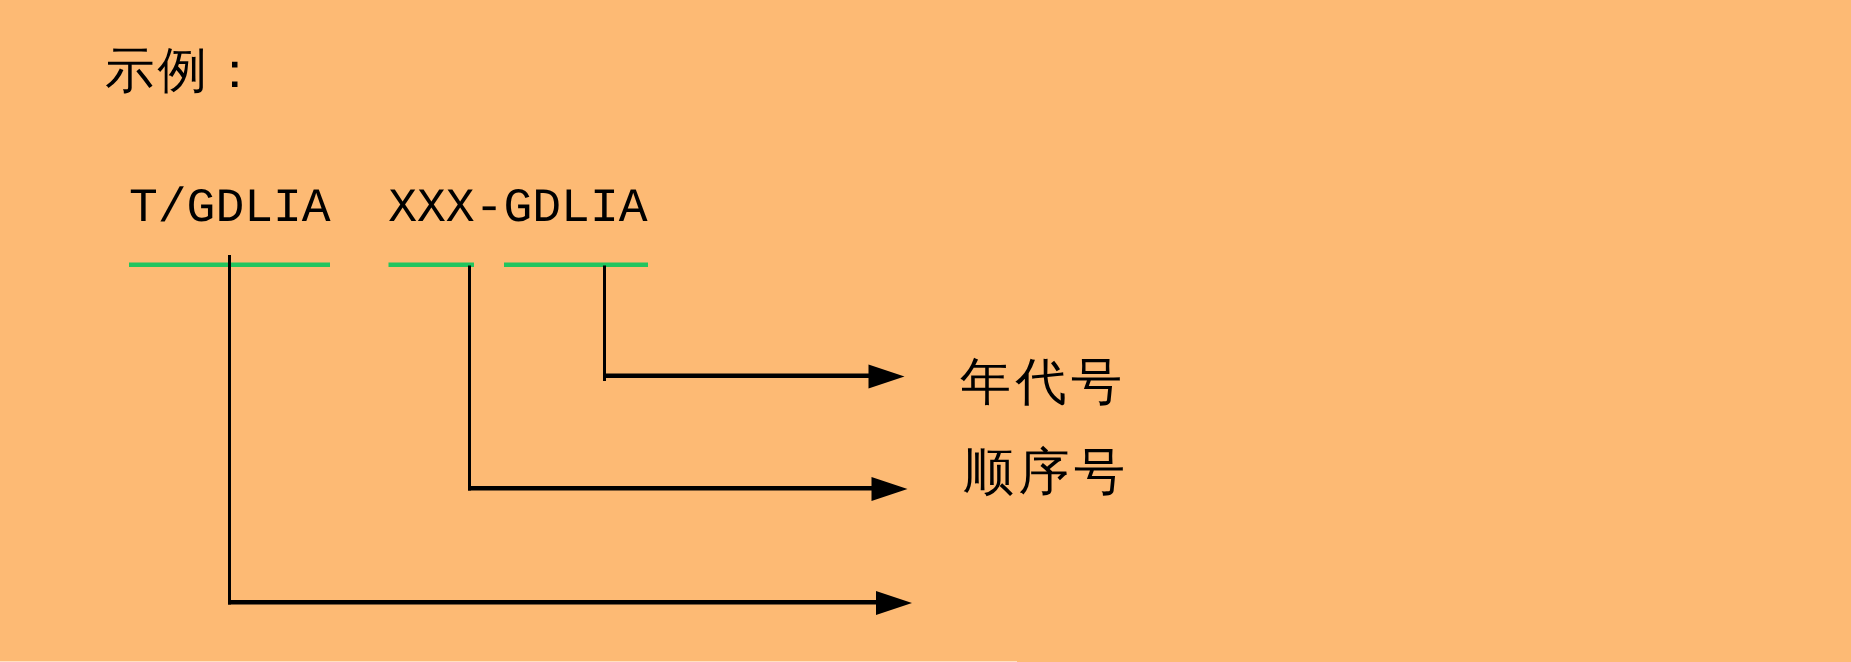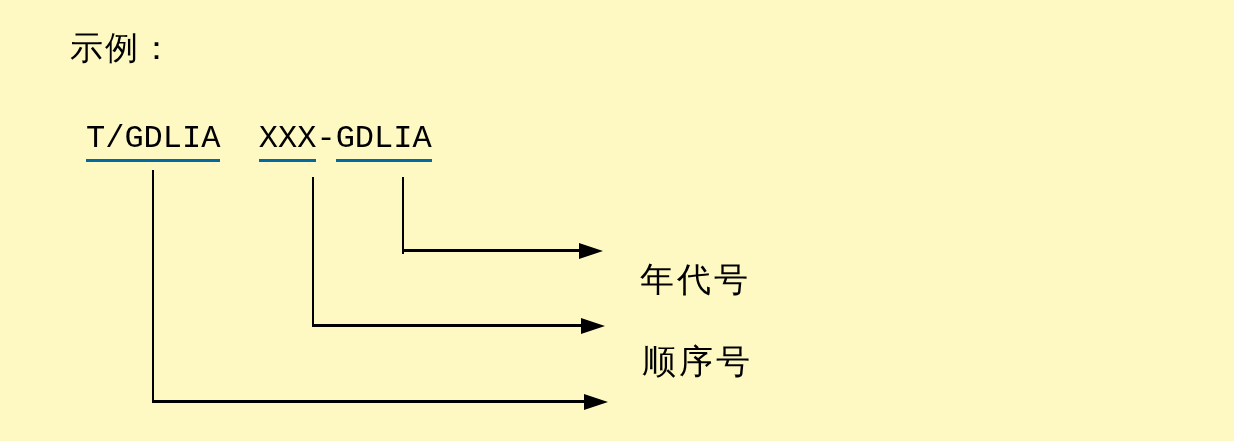--- a/index.html
+++ b/index.html
@@ -4,21 +4,21 @@
 <style>
   html, body {
     margin: 0;
     padding: 0;
     background: #ffffff;
   }
   .canvas {
     position: relative;
     width: 1234px;
     height: 441px;
-    background: #fef9c3;
+    background: #fdba74;
     overflow: hidden;
     font-family: "Liberation Serif", "DejaVu Serif", serif;
     color: #000000;
   }
   .example-label {
     position: absolute;
     left: 70px;
     top: 30px;
     font-size: 33px;
     letter-spacing: 2px;
@@ -28,22 +28,22 @@
   .code-line {
     position: absolute;
     left: 86px;
     top: 122px;
     font-family: "Liberation Mono", "DejaVu Sans Mono", monospace;
     font-size: 32px;
     line-height: 34px;
     white-space: pre;
   }
   .code-line .u {
-    border-bottom: 3px solid #0369a1;
-    padding-bottom: 2px;
+    border-bottom: 3px solid #22c55e;
+    padding-bottom: 18px;
   }
   .vline {
     position: absolute;
     width: 2px;
     background: #000000;
   }
   .hline {
     position: absolute;
     height: 3px;
     background: #000000;
@@ -55,32 +55,31 @@
     border-top: 8px solid transparent;
     border-bottom: 8px solid transparent;
     border-left: 24px solid #000000;
   }
   .callout-label {
     position: absolute;
     font-size: 34px;
     letter-spacing: 3px;
     line-height: 1.05;
     white-space: nowrap;
-    margin-top: 24px;
   }
   
   .v-year  { left: 402px; top: 177px; height: 77px; }
   .h-year  { left: 402px; top: 249px; width: 180px; }
   .a-year  { left: 579px; top: 243px; }
   .l-year  { left: 640px; top: 238px; }
   
   .v-seq   { left: 312px; top: 177px; height: 150px; }
   .h-seq   { left: 312px; top: 324px; width: 271px; }
   .a-seq   { left: 581px; top: 318px; }
-  .l-seq   { left: 642px; top: 320px; }
+  .l-seq   { left: 642px; top: 298px; }
   
   .v-group { left: 152px; top: 170px; height: 233px; }
   .h-group { left: 152px; top: 400px; width: 434px; }
   .a-group { left: 584px; top: 394px; }
   .l-group { left: 642px; top: 385px; }
 </style>
 </head>
 <body>
 
 <div class="canvas">

